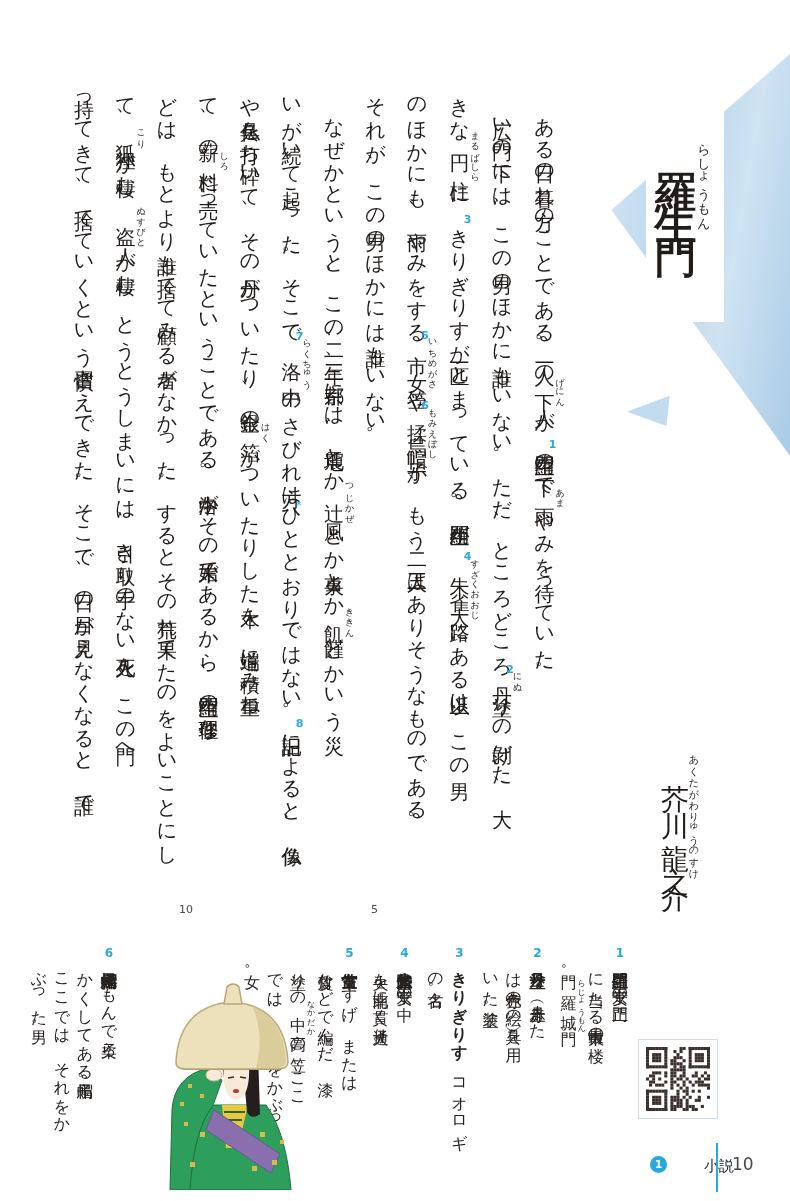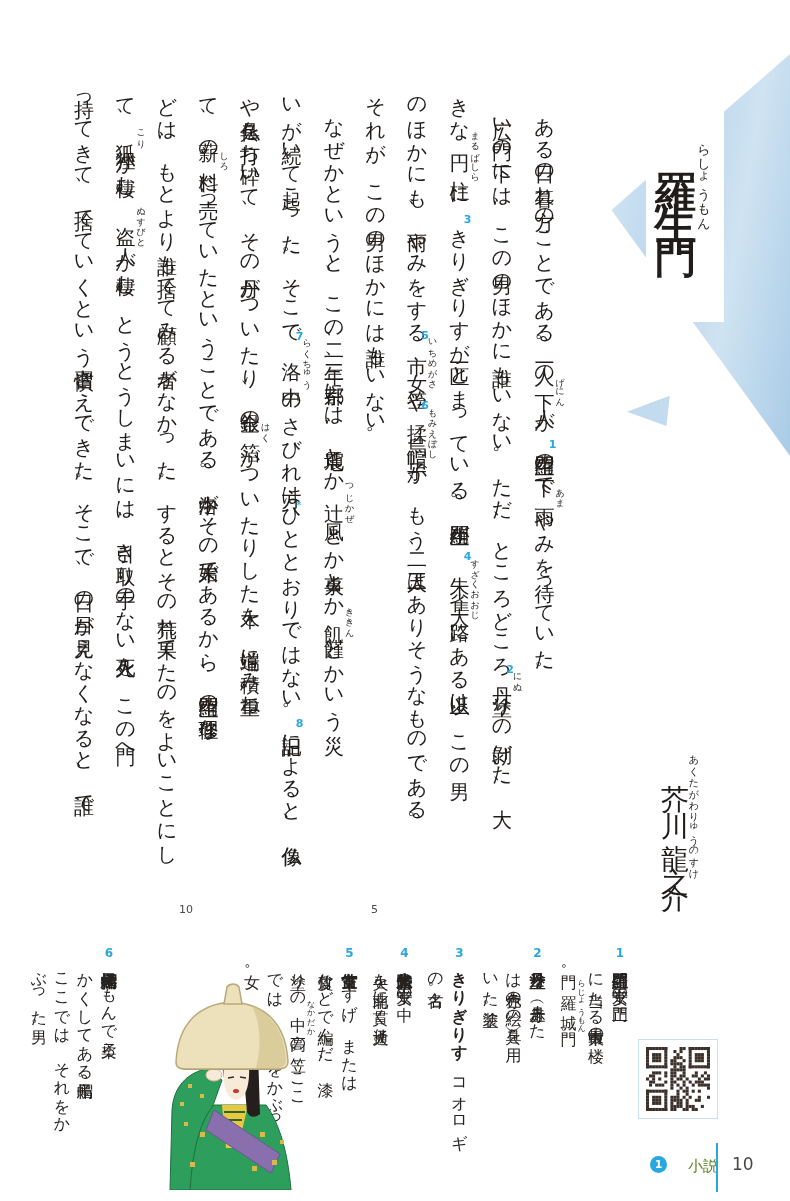--- a/index.html
+++ b/index.html
@@ -53,21 +53,21 @@
   .illo{position:absolute;left:160px;top:982px;width:145px;height:208px;}
 
   
   .qr{position:absolute;left:638px;top:1039px;width:80px;height:80px;background:#ffffff;
      border:1px solid #c9e0f0;box-sizing:border-box;display:flex;align-items:center;justify-content:center;}
 
   
   .footer-badge{position:absolute;left:650px;top:1156px;width:17px;height:17px;border-radius:50%;
      background:#29a8e0;color:#ffffff;font-family:"DejaVu Sans","Liberation Sans",sans-serif;
      font-size:11px;font-weight:bold;display:flex;align-items:center;justify-content:center;}
-  .footer-label{position:absolute;left:688px;top:1157px;font-size:15px;color:#4d7c0f;
+  .footer-label{position:absolute;left:704px;top:1157px;font-size:15px;color:#0f172a;
      font-family:"DejaVu Sans","Liberation Sans",sans-serif;}
   .footer-divider{position:absolute;left:716px;top:1143px;width:2px;height:49px;background:#29a8e0;}
   .footer-page{position:absolute;left:732px;top:1154px;font-size:17px;color:#4a4745;
      font-family:"DejaVu Sans","Liberation Sans",sans-serif;}
 </style>
 </head>
 <body>
 
 <div class="page">
 

